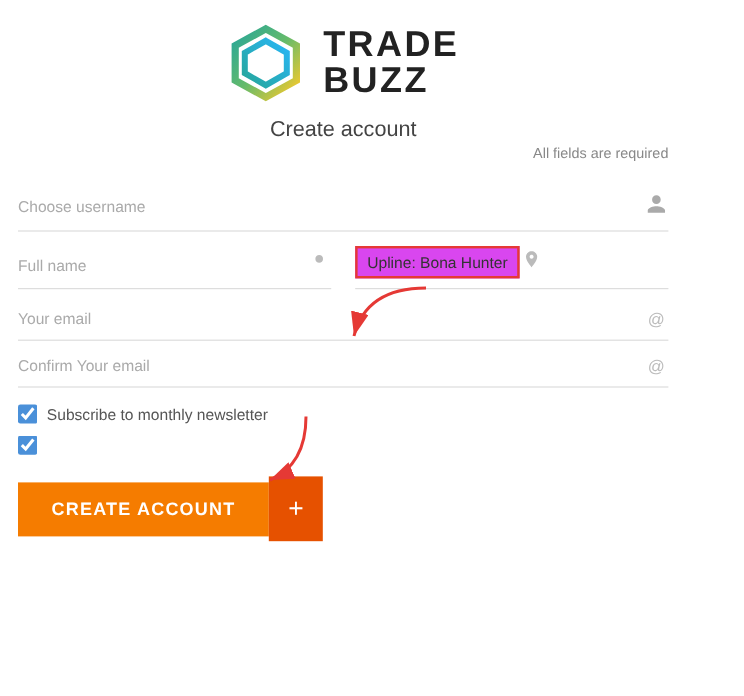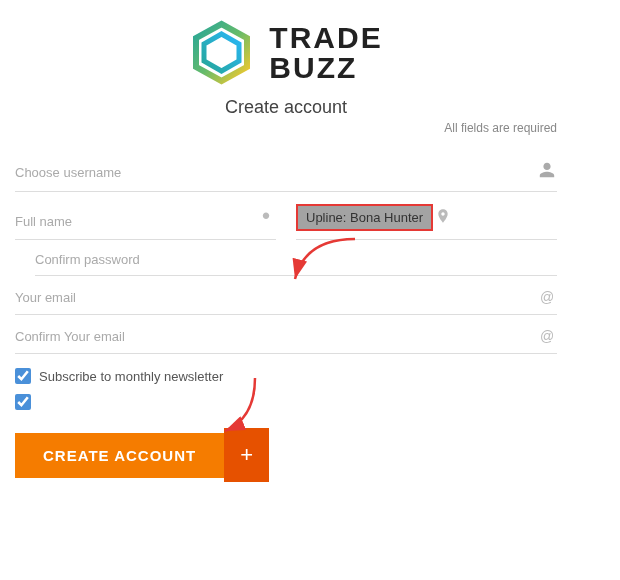--- a/index.html
+++ b/index.html
@@ -123,21 +123,21 @@
       flex-shrink: 0;
     }
 
     
     .upline-box {
       border: 2px solid #e53935;
       padding: 4px 8px;
       font-size: 13px;
       color: #333;
       white-space: nowrap;
-      background: #a3a3a3;
+      background: #d946ef;
     }
 
     
     .arrow-container {
       position: relative;
       align-items: flex-end;
     }
 
     
     .checkbox-section {
@@ -273,23 +273,20 @@
         <marker id="arrowhead1" markerWidth="8" markerHeight="6" refX="8" refY="3" orient="auto">
           <polygon points="0 0, 8 3, 0 6" fill="#e53935"></polygon>
         </marker>
       </defs>
       <path d="M 70,5 Q 20,5 10,45" stroke="#e53935" stroke-width="2.5" fill="none" marker-end="url(#arrowhead1)"></path>
     </svg>
   </div>
 
   <div class="form-row-double">
     <div class="form-col-gap"></div>
-    <div class="form-col">
-      <input type="password" placeholder="Confirm password" style="">
-    </div>
   </div>
 
   <div class="form-row">
     <input type="email" placeholder="Your email" style="">
     <span class="field-icon" style="font-size:14px;color:#bbb;">@</span>
   </div>
 
   <div class="form-row">
     <input type="email" placeholder="Confirm Your email" style="">
     <span class="field-icon" style="font-size:14px;color:#bbb;">@</span>

